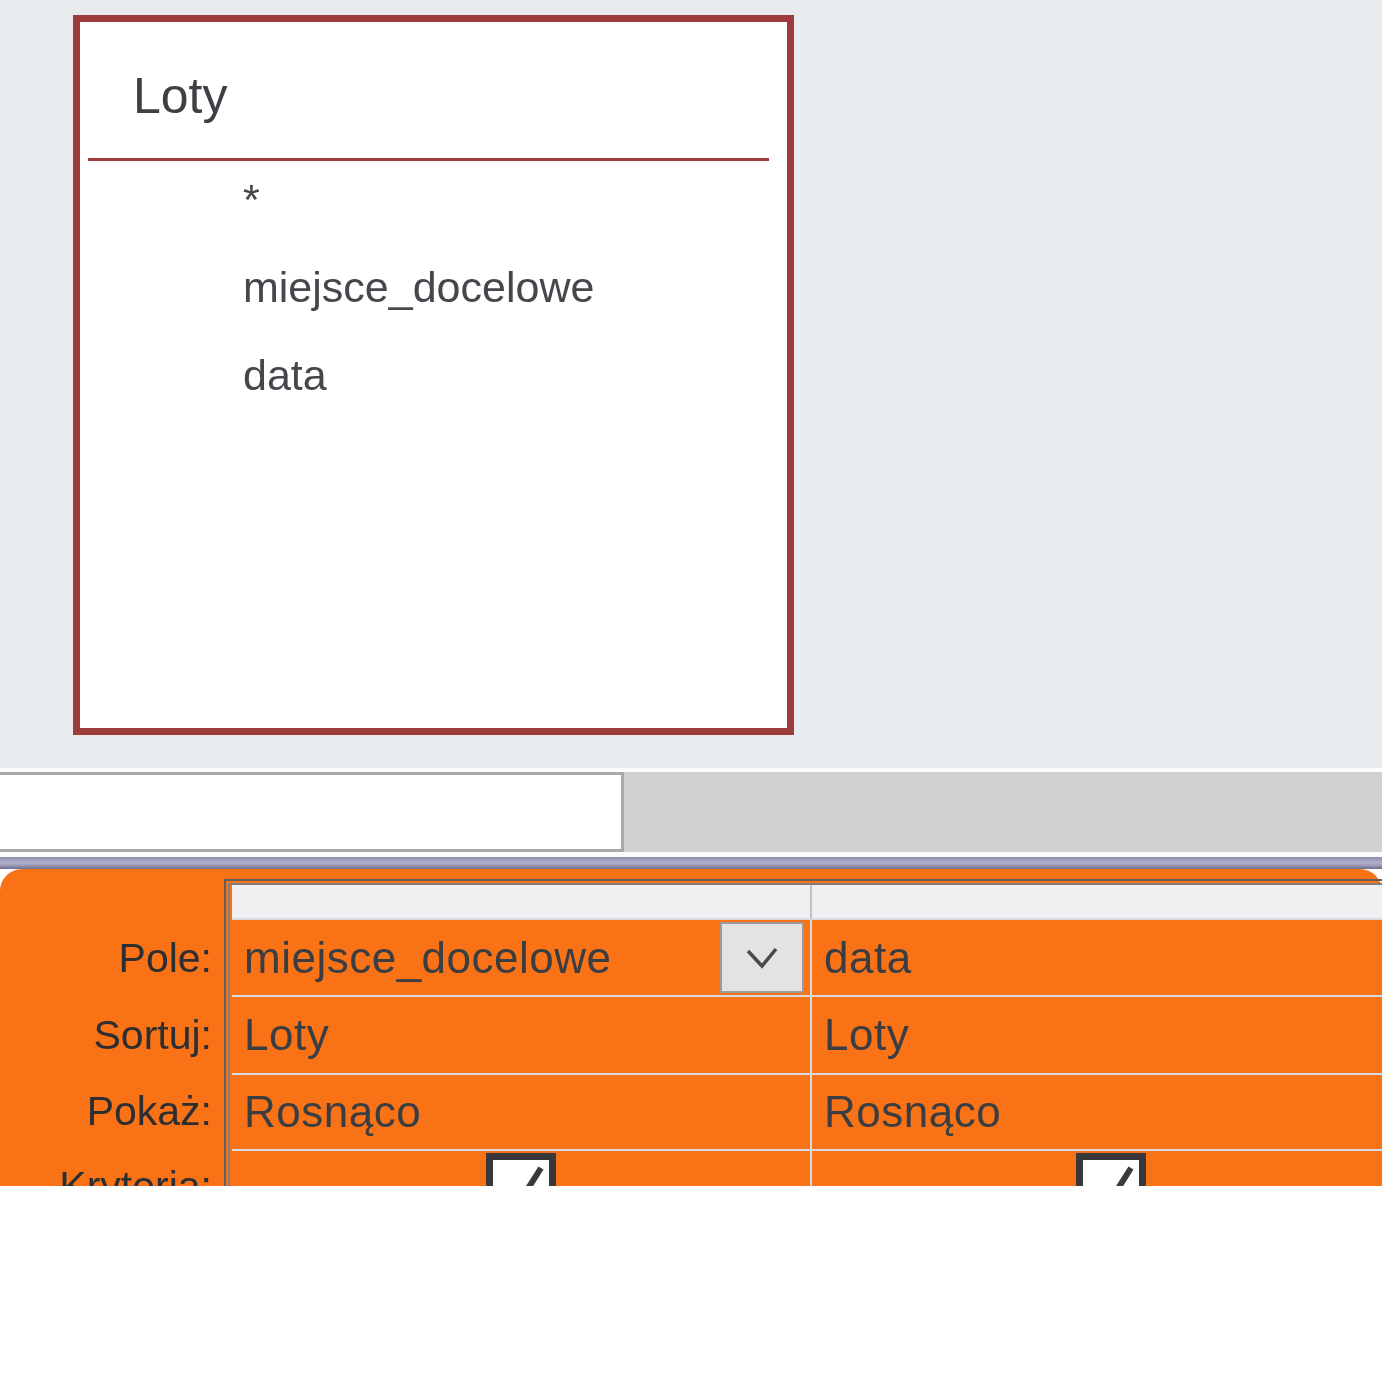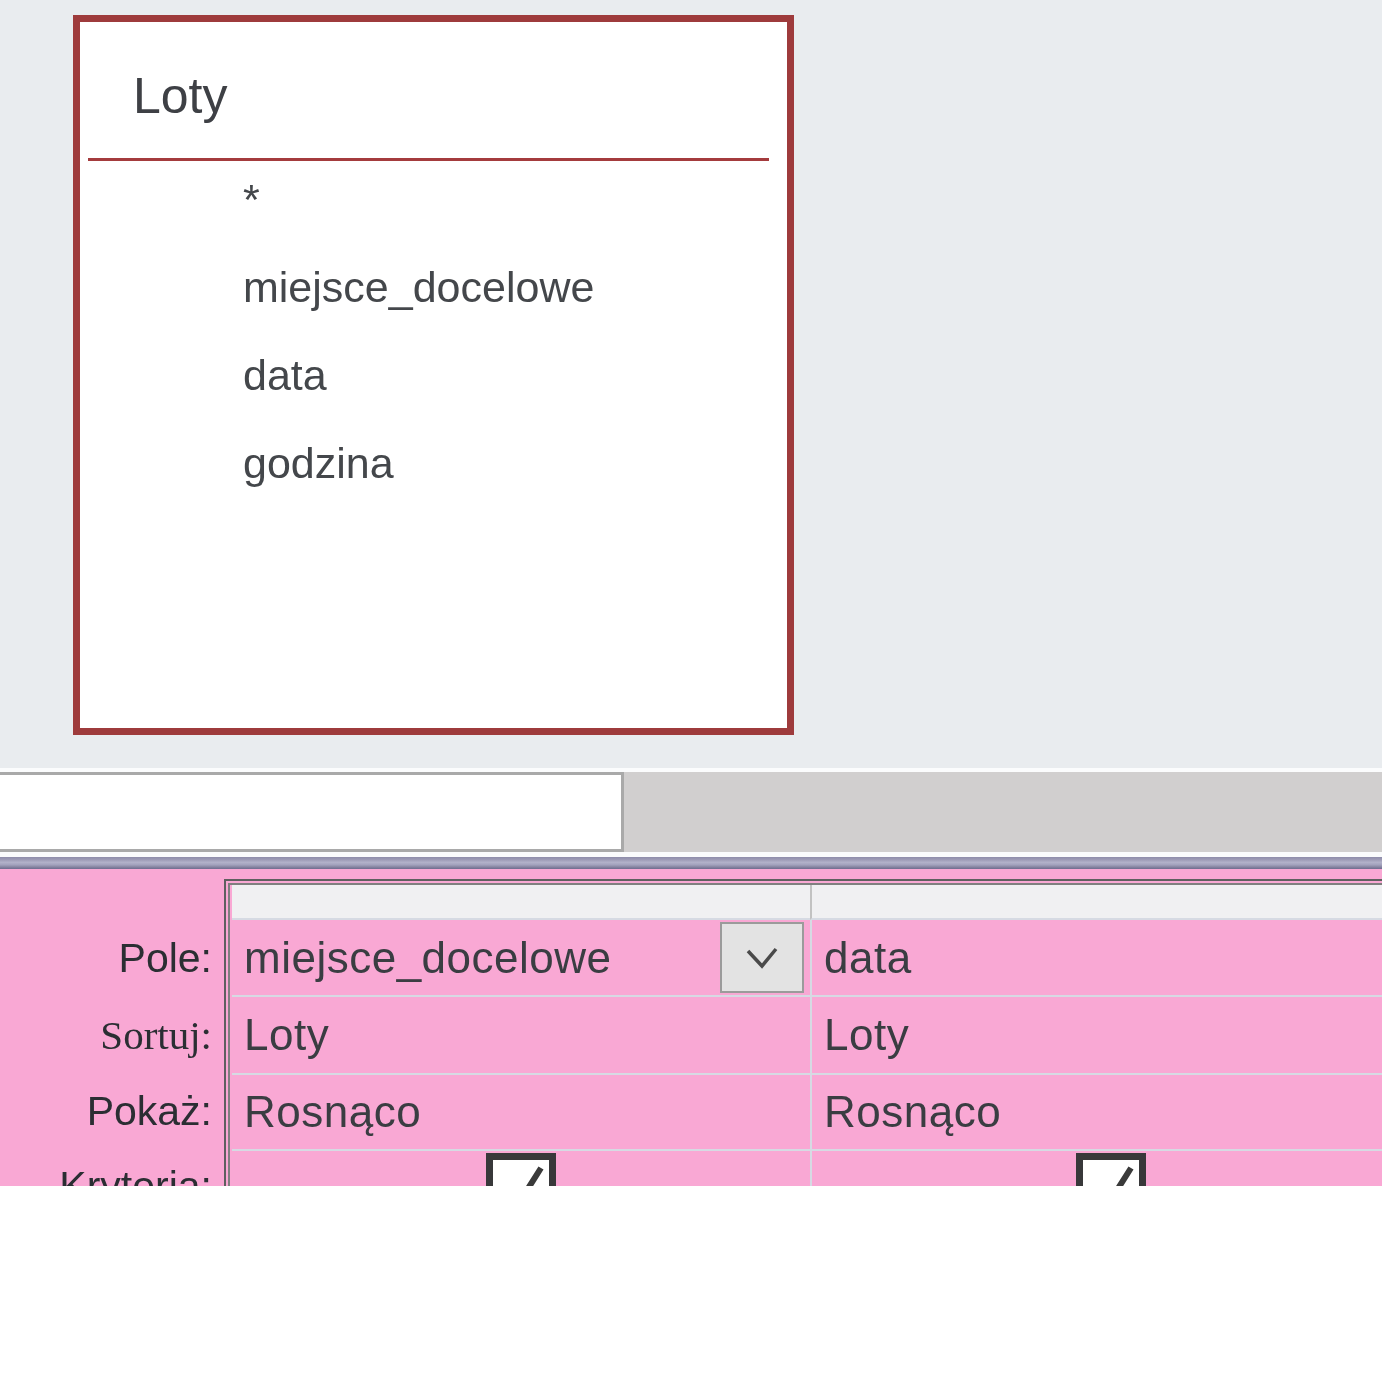--- a/index.html
+++ b/index.html
@@ -21,28 +21,28 @@
   
   .mid-line { position:absolute; left:0; top:768px; width:1382px; height:4px; background:#FBFCFD; }
   .mid-band { position:absolute; left:0; top:772px; width:1382px; height:80px; background:#D1CFCF; }
   .mid-white-box { position:absolute; left:0; top:0; width:624px; height:80px;
                    background:#FFFFFF; border:3px solid #A9A9A9; border-left:none; }
   .mid-line2 { position:absolute; left:0; top:852px; width:1382px; height:5px; background:#FAFBFC; }
   .splitter { position:absolute; left:0; top:857px; width:1382px; height:12px;
               background:linear-gradient(to bottom,#8E8CAA 0%,#9B99B4 20%,#B2B1C9 45%,#A3A2BD 65%,#84829F 85%,#6F6D90 100%); }
 
   
-  .bottom-pane { position:absolute; left:0; top:869px; width:1382px; height:519px; background:#f9a8d4; }
+  .bottom-pane { position:absolute; left:0; top:869px; width:1382px; height:519px; background:#f97316;border-radius:22px; }
 
   .row-labels { position:absolute; left:0; top:51px; width:218px; }
   .row-label { display:flex; align-items:center; justify-content:flex-end; padding-right:6px;
                font-size:41px; color:#2B2E33; white-space:nowrap; }
   .rl-field    { height:77px; }
   .rl-table    { height:78px; }
-  .rl-sort     { height:76px;font-family:Liberation Serif, serif; }
+  .rl-sort     { height:76px; }
   .rl-show     { height:76px; }
   .rl-criteria { height:74px; }
   .rl-or       { height:87px; }
 
   .design-grid { position:absolute; left:224px; top:10px; width:1158px; height:509px; overflow:hidden; }
   .gb-top-outer { position:absolute; left:0; top:0; width:100%; height:2px; background:#5F5F5F; }
   .gb-top-inner { position:absolute; left:4px; top:4px; width:100%; height:2px; background:#7F7F7F; }
   .gb-left-outer { position:absolute; left:0; top:0; width:2px; height:100%; background:#5F5F5F; }
   .gb-left-inner { position:absolute; left:4px; top:4px; width:2px; height:100%; background:#7F7F7F; }
 
@@ -79,23 +79,20 @@
       <div class="card-separator"></div>
       <div class="field-list">
         <div class="field-row">
           <span>*</span>
         </div>
         <div class="field-row">
           <span>miejsce_docelowe</span>
         </div>
         <div class="field-row">
           <span>data</span>
-        </div>
-        <div class="field-row">
-          <span>godzina</span>
         </div>
       </div>
     </div>
   </div>
 
   <div class="mid-line"></div>
   <div class="mid-band">
     <div class="mid-white-box"></div>
   </div>
   <div class="mid-line2"></div>

